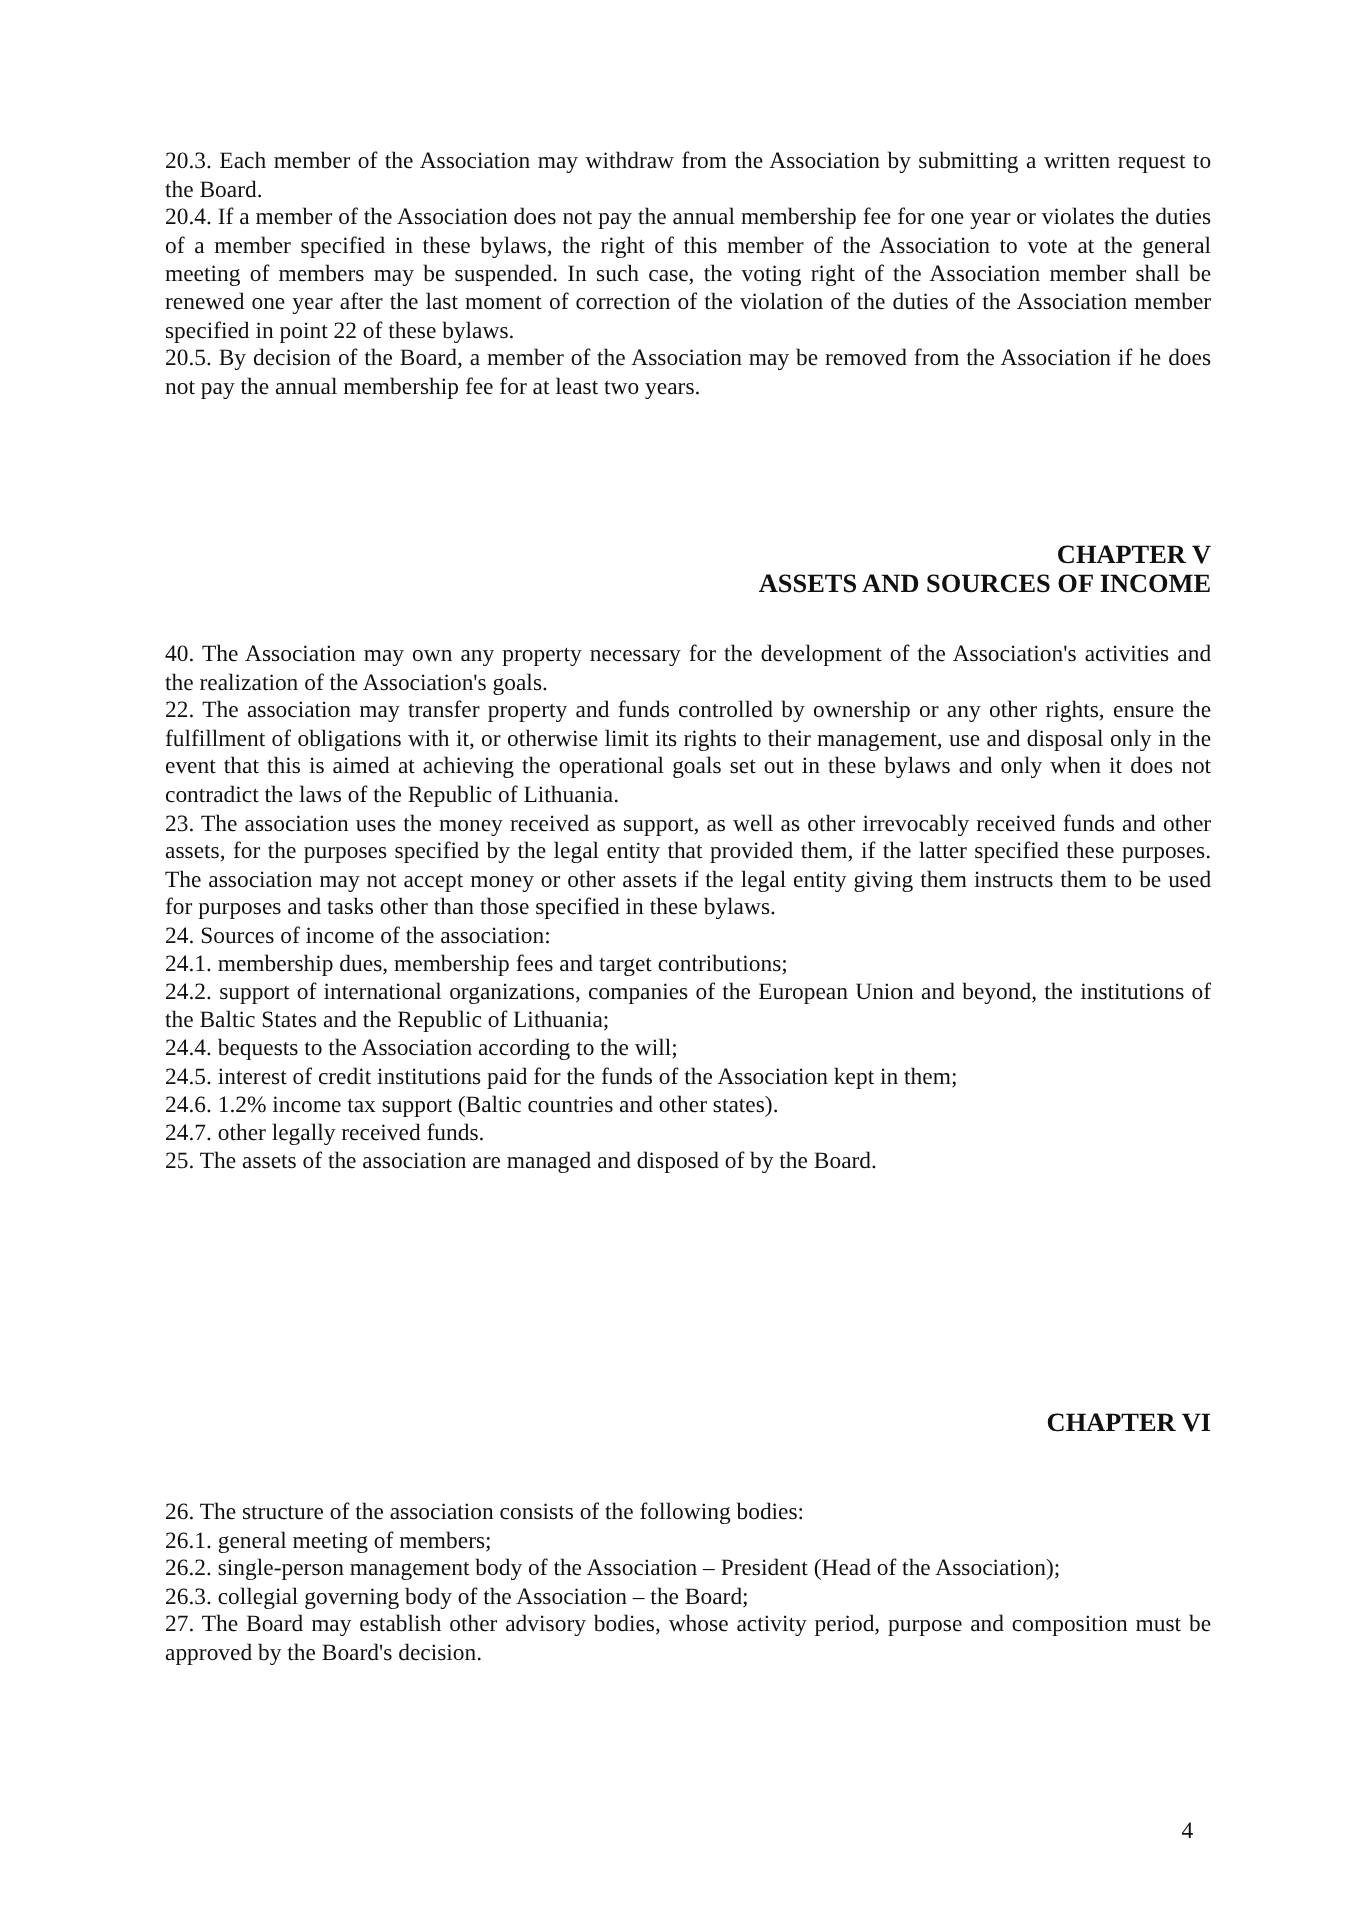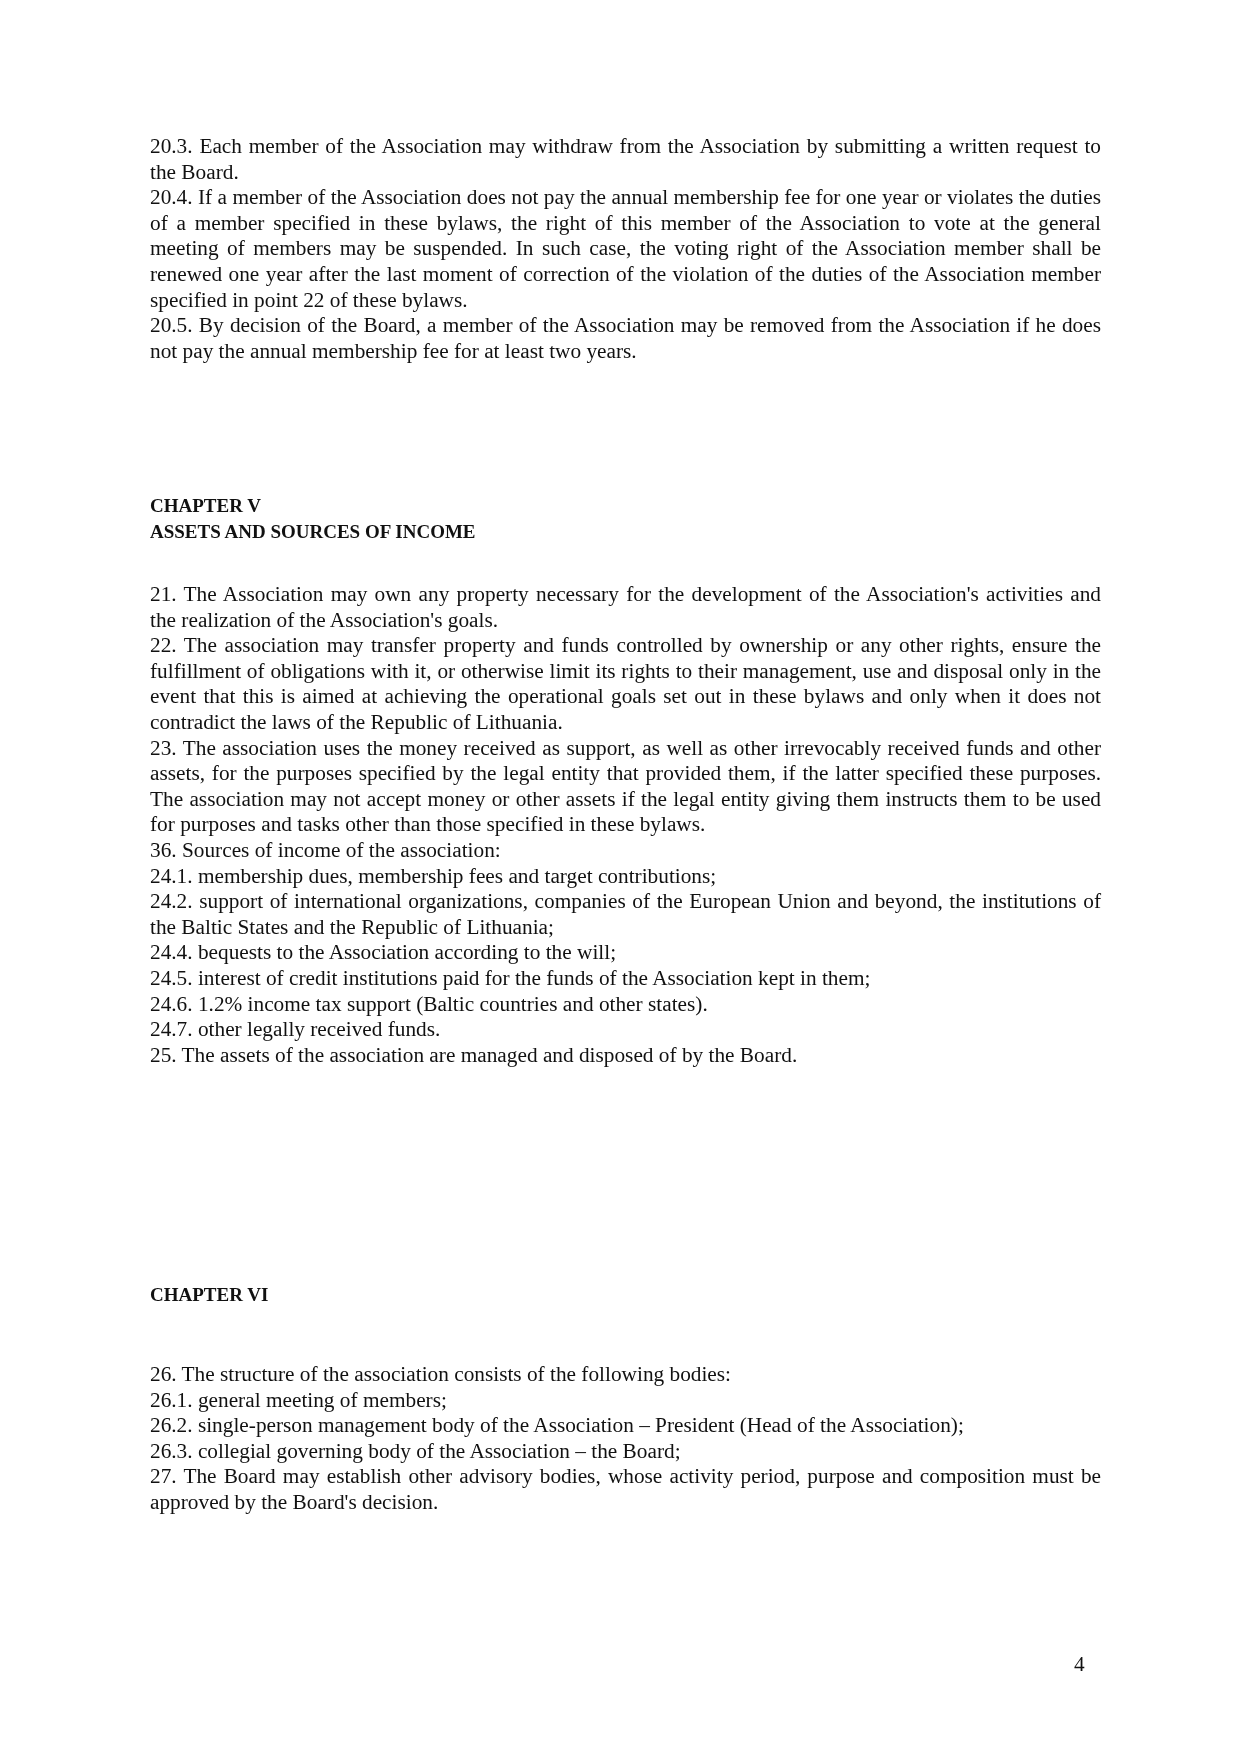--- a/index.html
+++ b/index.html
@@ -32,23 +32,23 @@
       text-align: justify;
     }
     .para {
       margin: 0;
       padding: 0;
     }
     .heading {
       position: absolute;
       left: 150px;
       width: 951px;
-      text-align: left;
+      text-align: right;
       font-weight: bold;
-      font-size: 19px;
+      font-size: 24px;
       line-height: 25.6px;
     }
     .heading div { margin: 0; }
     .page-number {
       position: absolute;
       left: 1074px;
       top: 1652px;
       font-size: 21.3px;
       line-height: 25px;
     }
@@ -63,24 +63,24 @@
     <p class="para">20.4. If a member of the Association does not pay the annual membership fee for one year or violates the duties of a member specified in these bylaws, the right of this member of the Association to vote at the general meeting of members may be suspended. In such case, the voting right of the Association member shall be renewed one year after the last moment of correction of the violation of the duties of the Association member specified in point 22 of these bylaws.</p>
     <p class="para">20.5. By decision of the Board, a member of the Association may be removed from the Association if he does not pay the annual membership fee for at least two years.</p>
   </div>
 
   <div class="heading" style="top:493px;">
     <div>CHAPTER V</div>
     <div>ASSETS AND SOURCES OF INCOME</div>
   </div>
 
   <div class="block" style="top:582px;">
-    <p class="para">21. The Association may own any property necessary for the development of the Association's activities and the realization of the Association's goals.</p>
+    <p class="para">40. The Association may own any property necessary for the development of the Association's activities and the realization of the Association's goals.</p>
     <p class="para">22. The association may transfer property and funds controlled by ownership or any other rights, ensure the fulfillment of obligations with it, or otherwise limit its rights to their management, use and disposal only in the event that this is aimed at achieving the operational goals set out in these bylaws and only when it does not contradict the laws of the Republic of Lithuania.</p>
     <p class="para">23. The association uses the money received as support, as well as other irrevocably received funds and other assets, for the purposes specified by the legal entity that provided them, if the latter specified these purposes. The association may not accept money or other assets if the legal entity giving them instructs them to be used for purposes and tasks other than those specified in these bylaws.</p>
-    <p class="para">36. Sources of income of the association:</p>
+    <p class="para">24. Sources of income of the association:</p>
     <p class="para">24.1. membership dues, membership fees and target contributions;</p>
     <p class="para">24.2. support of international organizations, companies of the European Union and beyond, the institutions of the Baltic States and the Republic of Lithuania;</p>
     <p class="para">24.4. bequests to the Association according to the will;</p>
     <p class="para">24.5. interest of credit institutions paid for the funds of the Association kept in them;</p>
     <p class="para">24.6. 1.2% income tax support (Baltic countries and other states).</p>
     <p class="para">24.7. other legally received funds.</p>
     <p class="para">25. The assets of the association are managed and disposed of by the Board.</p>
   </div>
 
   <div class="heading" style="top:1282px;">

